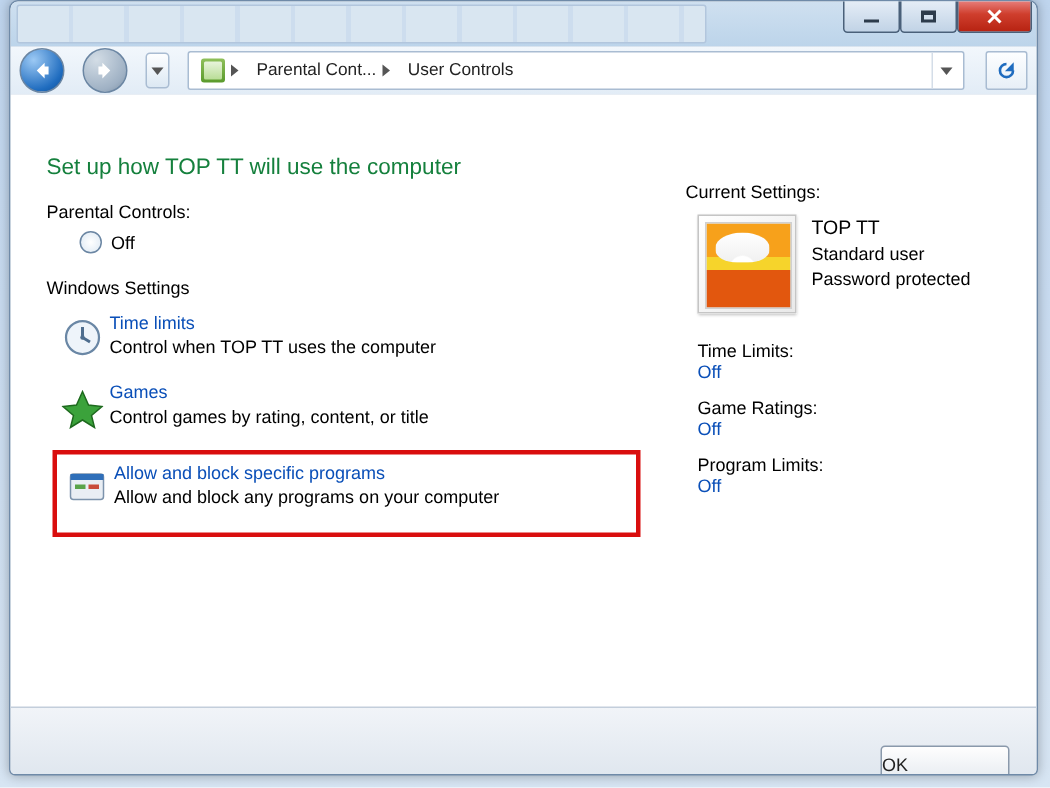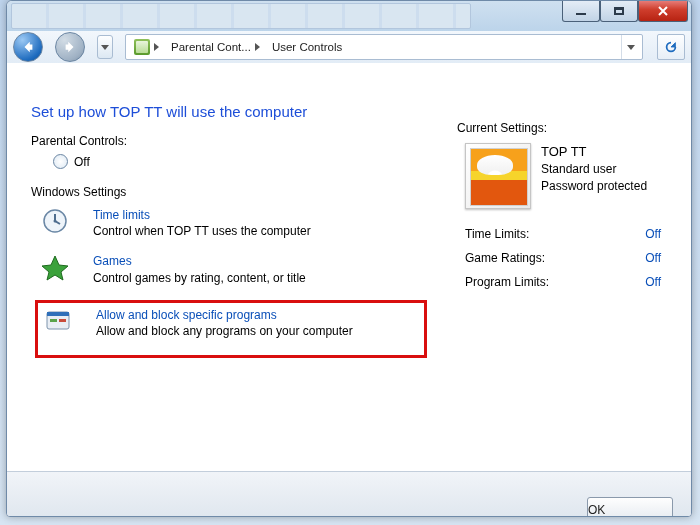--- a/index.html
+++ b/index.html
@@ -26,42 +26,42 @@
   .bc-icon::after{content:"";position:absolute;left:2px;top:2px;right:2px;bottom:2px;background:linear-gradient(#e8f4dc,#b9dd96);border-radius:1px;}
   .bc-drop{width:18px;display:flex;align-items:center;justify-content:center;height:100%;border-left:1px solid transparent;}
   .nav-refresh{width:26px;height:24px;border:1px solid #a9bcd2;border-radius:2px;margin-left:2px;display:flex;align-items:center;justify-content:center;background:linear-gradient(#fdfeff,#e7eff7);}
   .nav-refresh svg{width:14px;height:14px;fill:#1f6cbf;stroke:#1f6cbf;}
   .search{width:200px;height:24px;border:1px solid #a9bcd2;border-radius:2px;background:#fff;margin-left:4px;display:flex;align-items:center;padding:0 6px;color:#7a8a9a;font-style:italic;}
   .search svg{width:14px;height:14px;margin-left:auto;fill:none;stroke:#7a8a9a;stroke-width:2;}
   
   .content{position:absolute;left:0;right:0;top:62px;bottom:44px;background:#fff;padding:18px 24px 0 24px;display:flex;gap:30px;}
   .left-col{flex:1;min-width:0;}
   .right-col{width:210px;}
-  h1.page-title{font-size:15px;font-weight:400;color:#1d4ed8;margin:22px 0 14px 0;}
+  h1.page-title{font-size:15px;font-weight:400;color:#15803d;margin:22px 0 14px 0;}
   .subhead{font-size:12px;color:#000;margin:0 0 6px 0;}
   .radio-row{display:flex;align-items:center;gap:6px;margin:3px 0 3px 22px;font-size:12px;}
   .radio{width:13px;height:13px;border:1px solid #6b86a3;border-radius:50%;background:radial-gradient(#fff,#dce8f3);display:flex;align-items:center;justify-content:center;}
   .radio.checked::after{content:"";width:6px;height:6px;border-radius:50%;background:radial-gradient(#3d8fe0,#0c4d95);}
   .sect{font-size:12px;margin:16px 0 8px 0;}
-  .setting-row{display:flex;gap:24px;margin:6px 0 14px 10px;}
+  .setting-row{display:flex;gap:4px;margin:6px 0 14px 10px;align-items:flex-end;}
   .setting-row .ico{width:28px;height:28px;flex:none;}
   .setting-row .txt{font-size:12px;line-height:1.35;}
   .setting-row .lnk{color:#0a4fb8;}
   .highlight{border:3px solid #d90e0e;padding:4px 2px 16px 6px;margin:0 0 0 4px;}
   
   .ico-clock svg,.ico-games svg,.ico-prog svg{width:28px;height:28px;}
   
   .right-col .subhead{margin-top:40px;}
   .user-box{display:flex;gap:10px;margin:8px 0 18px 8px;}
   .avatar-frame{width:56px;height:56px;border:1px solid #c5c5c5;padding:4px;background:linear-gradient(135deg,#fff,#e9e9e9);box-shadow:0 1px 2px rgba(0,0,0,.25);}
   .avatar{width:100%;height:100%;background:linear-gradient(180deg,#f7a11b 0 40%,#f6d42b 40% 55%,#e2570e 55% 100%);position:relative;border:1px solid #d0d0d0;}
   .avatar::after{content:"";position:absolute;left:6px;top:6px;width:36px;height:20px;background:radial-gradient(circle at 50% 120%,#fff 0 8px,transparent 9px) , linear-gradient(#fff,#f0f0f0);border-radius:50% 50% 40% 40%;}
   .user-meta{font-size:12px;line-height:1.4;}
   .user-meta .un{font-size:13px;}
-  .status-row{display:flex;justify-content:space-between;margin:10px 6px 10px 8px;font-size:12px;}
+  .status-row{display:flex;justify-content:space-between;margin:10px 6px 10px 8px;font-size:12px;flex-direction:column;}
   .status-row .val{color:#0a4fb8;}
   
   .footer{position:absolute;left:0;right:0;bottom:0;height:44px;background:linear-gradient(#f1f4f8,#e0e7ef);border-top:1px solid #c3cedb;display:flex;align-items:center;justify-content:flex-end;padding-right:18px;}
   .ok-btn{min-width:84px;height:24px;border:1px solid #8a99ab;border-radius:3px;background:linear-gradient(#fefefe,#e4e9ef);font-size:12px;display:flex;align-items:center;color:#222;margin-top:32px;}
   
   .chev{width:0;height:0;border-left:4px solid transparent;border-right:4px solid transparent;border-top:5px solid #555;}
   .chev.right{border-top:4px solid transparent;border-bottom:4px solid transparent;border-left:5px solid #555;border-right:none;}
 </style>
 </head>
 <body>

